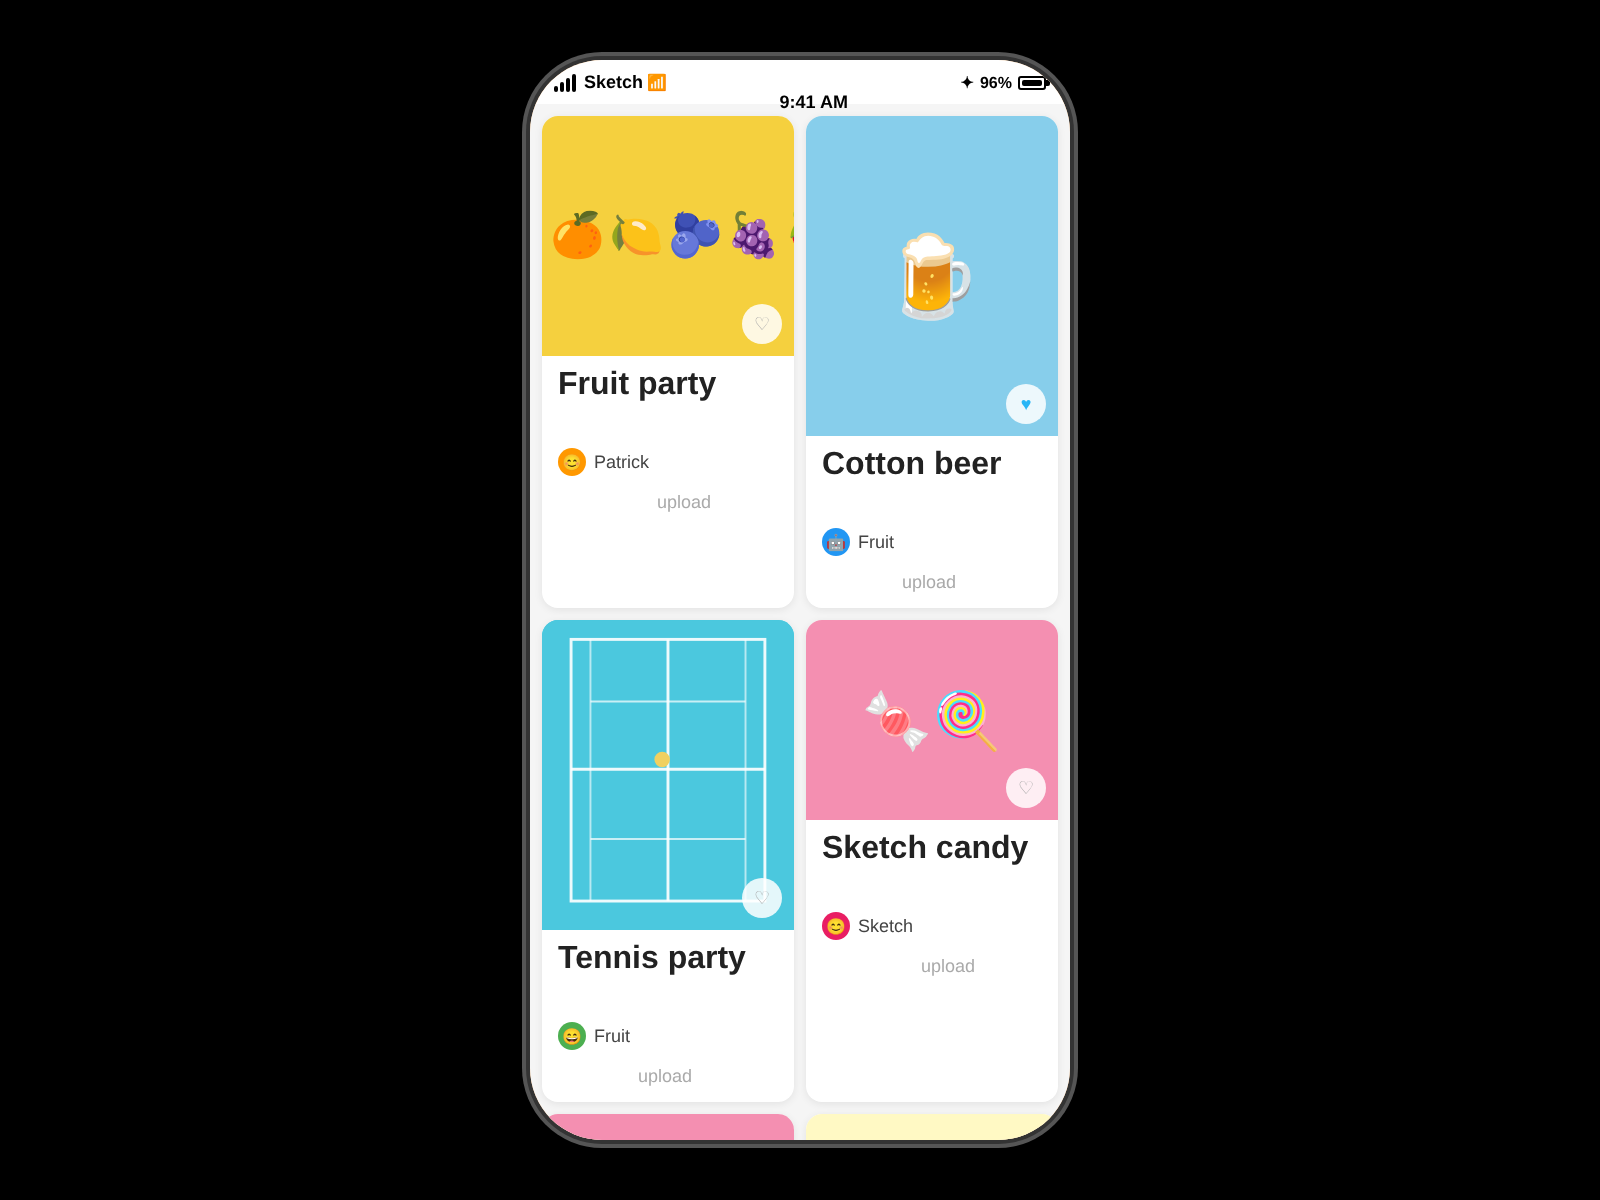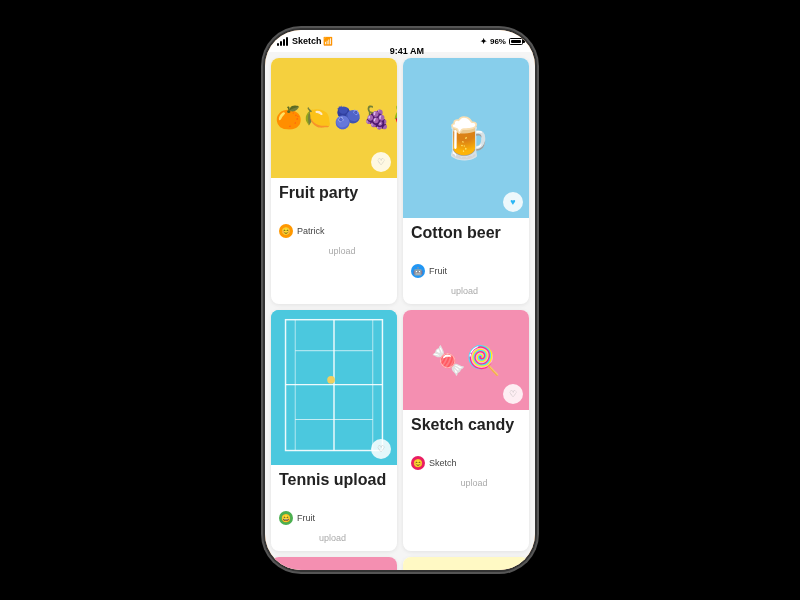--- a/index.html
+++ b/index.html
@@ -291,21 +291,21 @@
             <line x1="105" y1="10" x2="105" y2="145" stroke="rgba(255,255,255,0.6)" stroke-width="1"></line>
 
             <line x1="25" y1="42" x2="105" y2="42" stroke="rgba(255,255,255,0.7)" stroke-width="1"></line>
             <line x1="25" y1="113" x2="105" y2="113" stroke="rgba(255,255,255,0.7)" stroke-width="1"></line>
 
             <circle cx="62" cy="72" r="4" fill="#f0d060"></circle>
           </svg>
           <div class="heart-btn">♡</div>
         </div>
         <div class="card-info">
-          <div class="card-title">Tennis upload</div>
+          <div class="card-title">Tennis party</div>
           <div class="card-author">
             <div class="avatar avatar-mark">
               <span>😄</span>
             </div>
             <span class="author-name">Fruit</span>
             <span class="author-action">upload</span>
           </div>
         </div>
       </div>
 

